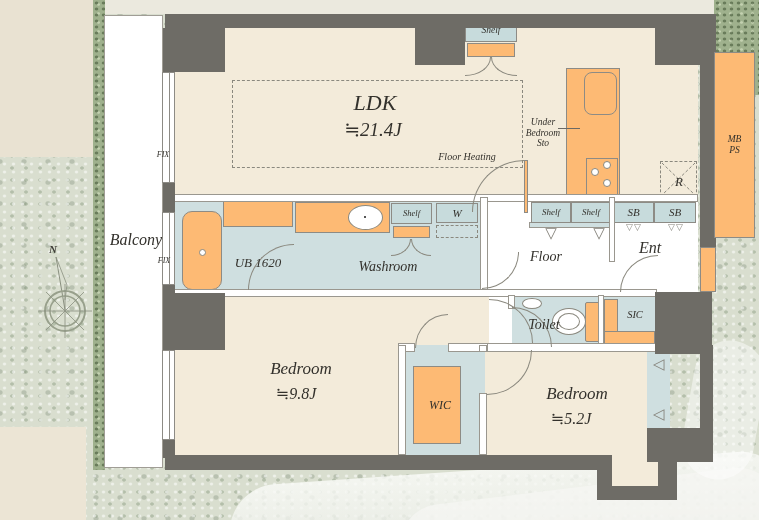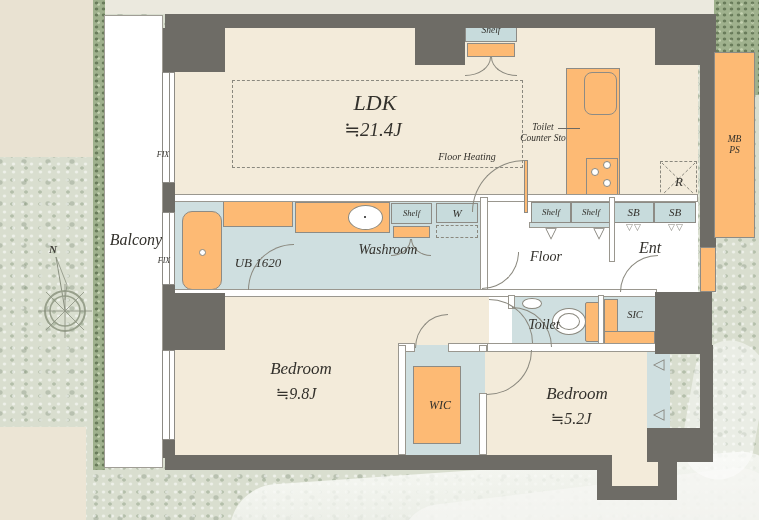--- a/index.html
+++ b/index.html
@@ -195,24 +195,24 @@
   <div class="abs dtl" style="left:415px;top:314px;width:33px;height:34px"></div>
   <div class="abs dtr" style="left:512px;top:307px;width:40px;height:40px"></div>
 
   <div class="abs wbox flexc" style="left:714px;top:52px;width:41px;height:186px">
     <span class="lbl lblw" style="font-size:9.5px;width:22px">MB PS</span>
   </div>
 
   <div class="abs lbl c" style="left:375px;top:103px;font-size:22px">LDK</div>
   <div class="abs lbl c" style="left:373px;top:130px;font-size:19px">≒21.4J</div>
   <div class="abs lbl c" style="left:467px;top:157px;font-size:10px">Floor Heating</div>
-  <div class="abs lbl lblw c" style="left:543px;top:133px;font-size:9.5px;width:48px">Toilet Counter Sto</div>
+  <div class="abs lbl lblw c" style="left:543px;top:133px;font-size:9.5px;width:48px">Under Bedroom Sto</div>
   <div class="abs lbl c" style="left:679px;top:182px;font-size:13px">R</div>
   <div class="abs lbl lblw c" style="left:258px;top:263px;font-size:13px;width:50px">UB 1620</div>
-  <div class="abs lbl c" style="left:388px;top:250px;font-size:14px">Washroom</div>
+  <div class="abs lbl c" style="left:388px;top:267px;font-size:14px">Washroom</div>
   <div class="abs lbl c" style="left:546px;top:257px;font-size:14px">Floor</div>
   <div class="abs lbl c" style="left:650px;top:248px;font-size:16px">Ent</div>
   <div class="abs lbl c" style="left:544px;top:325px;font-size:14px">Toilet</div>
   <div class="abs lbl c" style="left:635px;top:315px;font-size:10.5px">SIC</div>
   <div class="abs lbl c" style="left:301px;top:369px;font-size:17px">Bedroom</div>
   <div class="abs lbl c" style="left:296px;top:394px;font-size:16px">≒9.8J</div>
   <div class="abs lbl c" style="left:440px;top:406px;font-size:12px">WIC</div>
   <div class="abs lbl c" style="left:577px;top:394px;font-size:17px">Bedroom</div>
   <div class="abs lbl c" style="left:571px;top:419px;font-size:16px">≒5.2J</div>
   <div class="abs lbl c" style="left:136px;top:240px;font-size:16px">Balcony</div>

